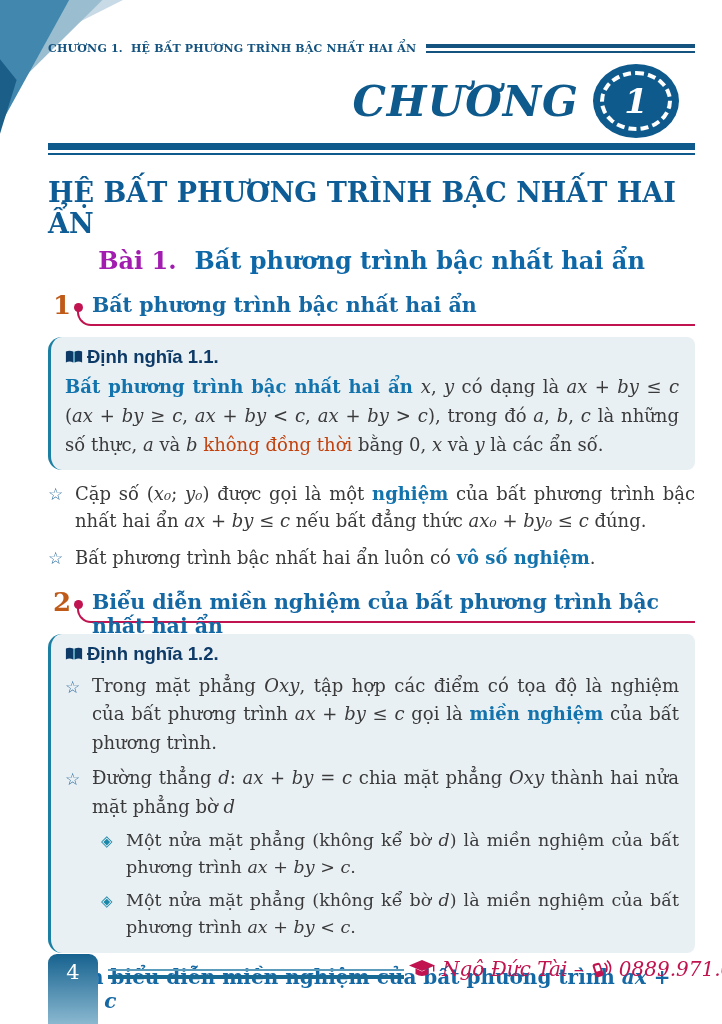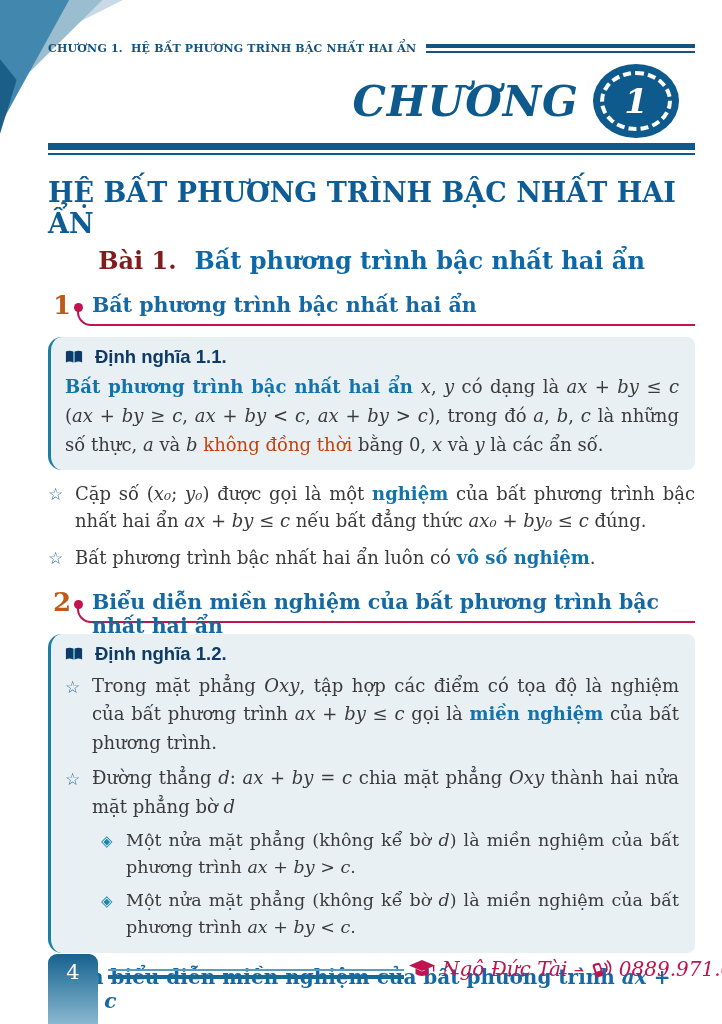--- a/index.html
+++ b/index.html
@@ -25,33 +25,33 @@
   .chapter-word { font-size:42px; font-weight:bold; color:#0e5a8c; letter-spacing:1px; }
   .coin { width:86px; height:74px; background:#0e5a8c; border-radius:50%; position:relative; display:flex; align-items:center; justify-content:center; flex:none; }
   .coin::before { content:""; position:absolute; inset:7px; border:4px dashed #ffffff; border-radius:50%; }
   .coin-num { position:relative; color:#fff; font-size:34px; font-weight:bold; }
   .dbl-rule { margin-top:4px; }
   .dbl-rule .thick { height:7px; background:#0e5a8c; }
   .dbl-rule .thin  { height:2px; background:#0e5a8c; margin-top:3px; }
   
   .page-title { margin-top:22px; font-size:27px; font-weight:bold; color:#0d5c95; }
   .lesson { margin-top:7px; text-align:center; font-size:24px; font-weight:bold; }
-  .lesson-label { color:#7f1d1d; margin-right:18px; }
+  .lesson-label { color:#a21caf; margin-right:18px; }
   .lesson-title { color:#0e68a8; }
   
   .sec { position:relative; margin-top:15px; height:42px; }
   .sec-num { position:absolute; left:5px; top:0; font-size:26px; font-weight:bold; color:#c05a18; }
   .sec-dot { position:absolute; left:26px; top:13px; width:9px; height:9px; border-radius:50%; background:#c0134f; }
   .sec-title { position:absolute; left:44px; top:3px; font-size:20.5px; font-weight:bold; color:#1468a4; }
   .sec-curve { position:absolute; left:29px; right:0; top:17px; height:17px;
     border-left:2.5px solid #c0134f; border-bottom:2.5px solid #c0134f; border-bottom-left-radius:14px; }
   
   .defbox { background:#e9f0f4; border-left:3.5px solid #1b7fa3; border-radius:14px 8px 8px 14px;
     padding:9px 16px 11px 14px; margin-top:5px; }
-  .def-label { display:flex; align-items:center; gap:12px; font-family:"Liberation Sans", sans-serif;
+  .def-label { display:flex; align-items:center; gap:4px; font-family:"Liberation Sans", sans-serif;
     font-weight:bold; font-size:18.5px; color:#0d3a66; }
   .def-body { margin-top:5px; font-size:18px; line-height:1.6; text-align:justify; }
   .def-item { display:flex; margin-top:7px; font-size:18px; line-height:1.58; }
   .def-sub { display:flex; margin-top:6px; margin-left:36px; font-size:17.5px; line-height:1.55; }
   
   .note { display:flex; margin-top:10px; font-size:18px; line-height:1.5; }
   .marker-star { width:27px; flex:none; color:#2d6da0; font-size:17px; padding-top:2px;
     font-family:"DejaVu Sans", sans-serif; }
   .marker-diamond { width:25px; flex:none; color:#1a87a8; font-size:15px; padding-top:3px;
     font-family:"DejaVu Sans", sans-serif; }

